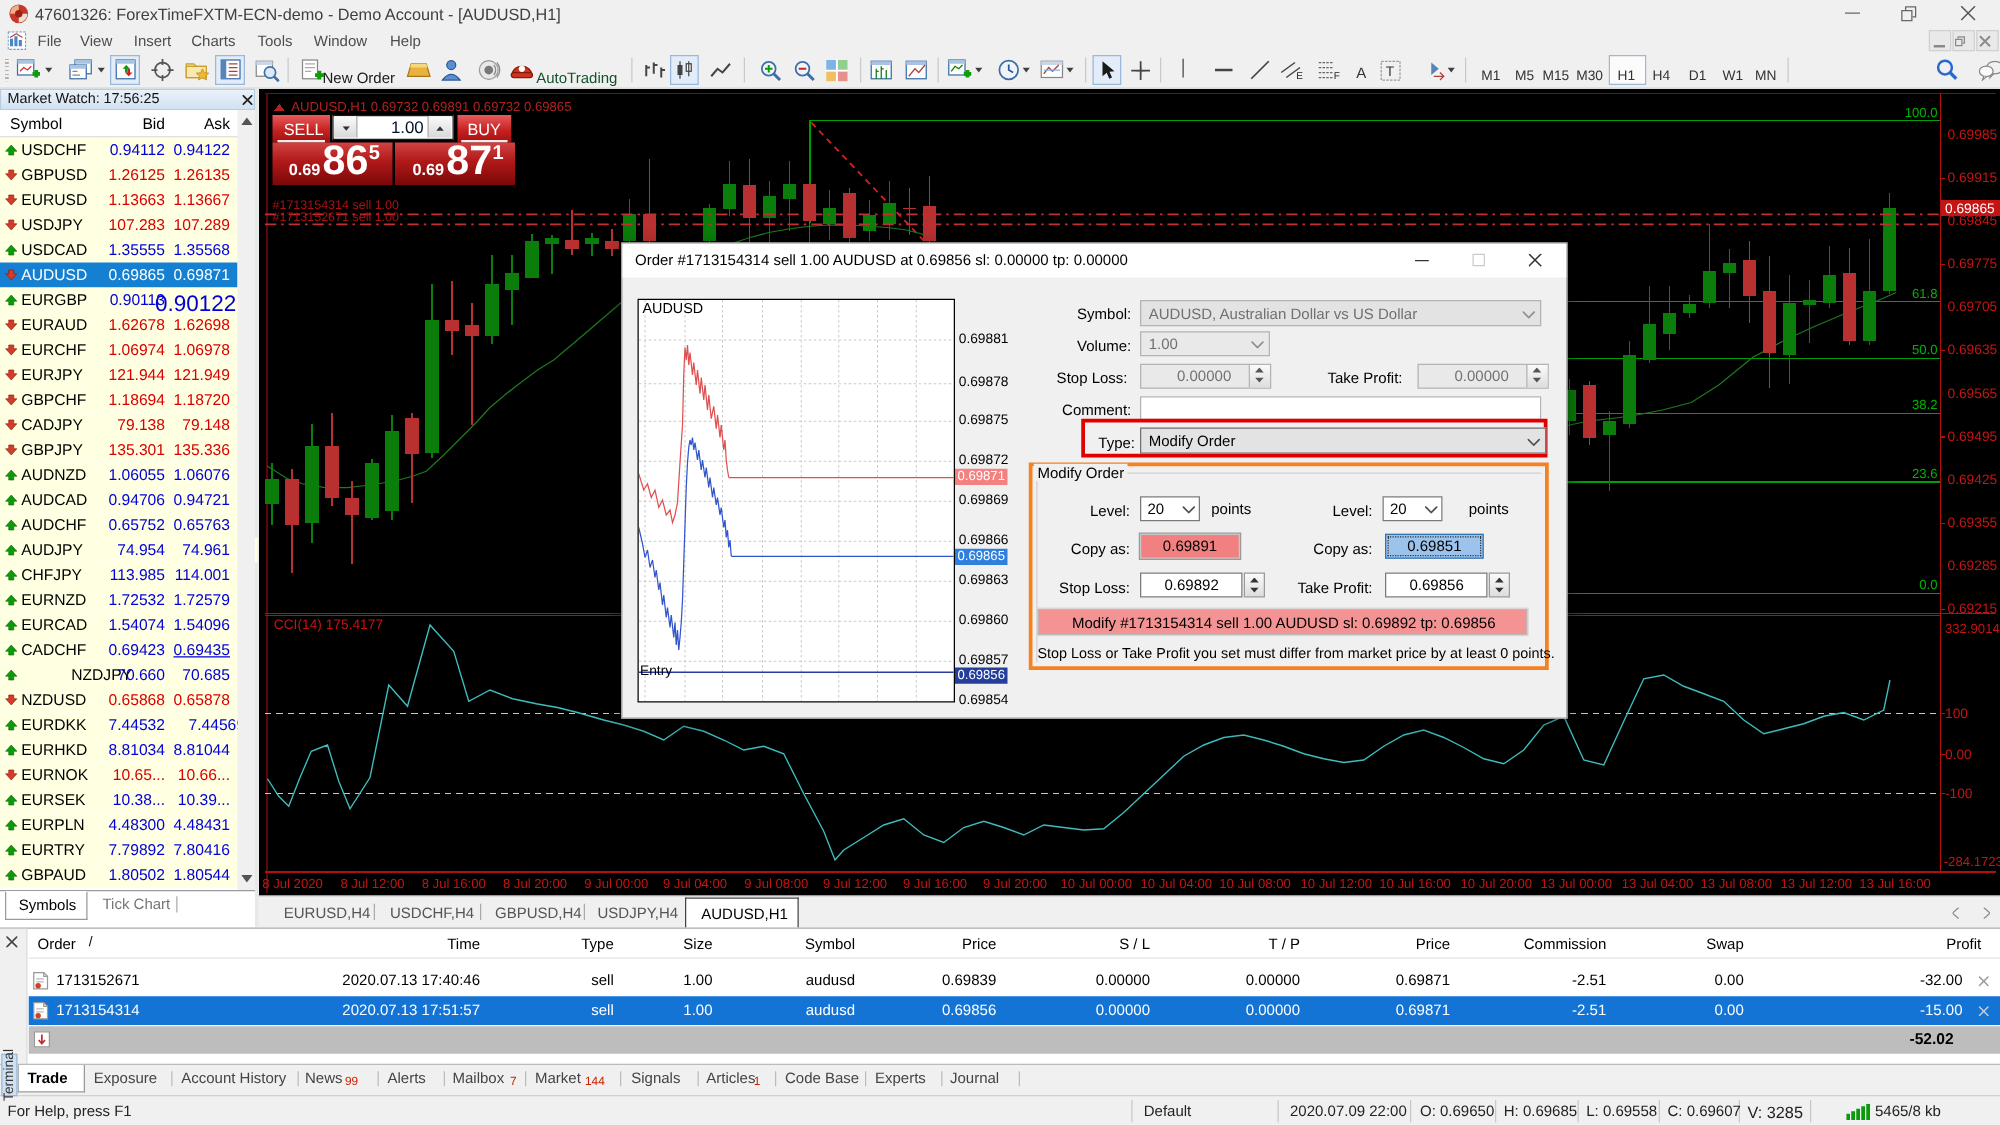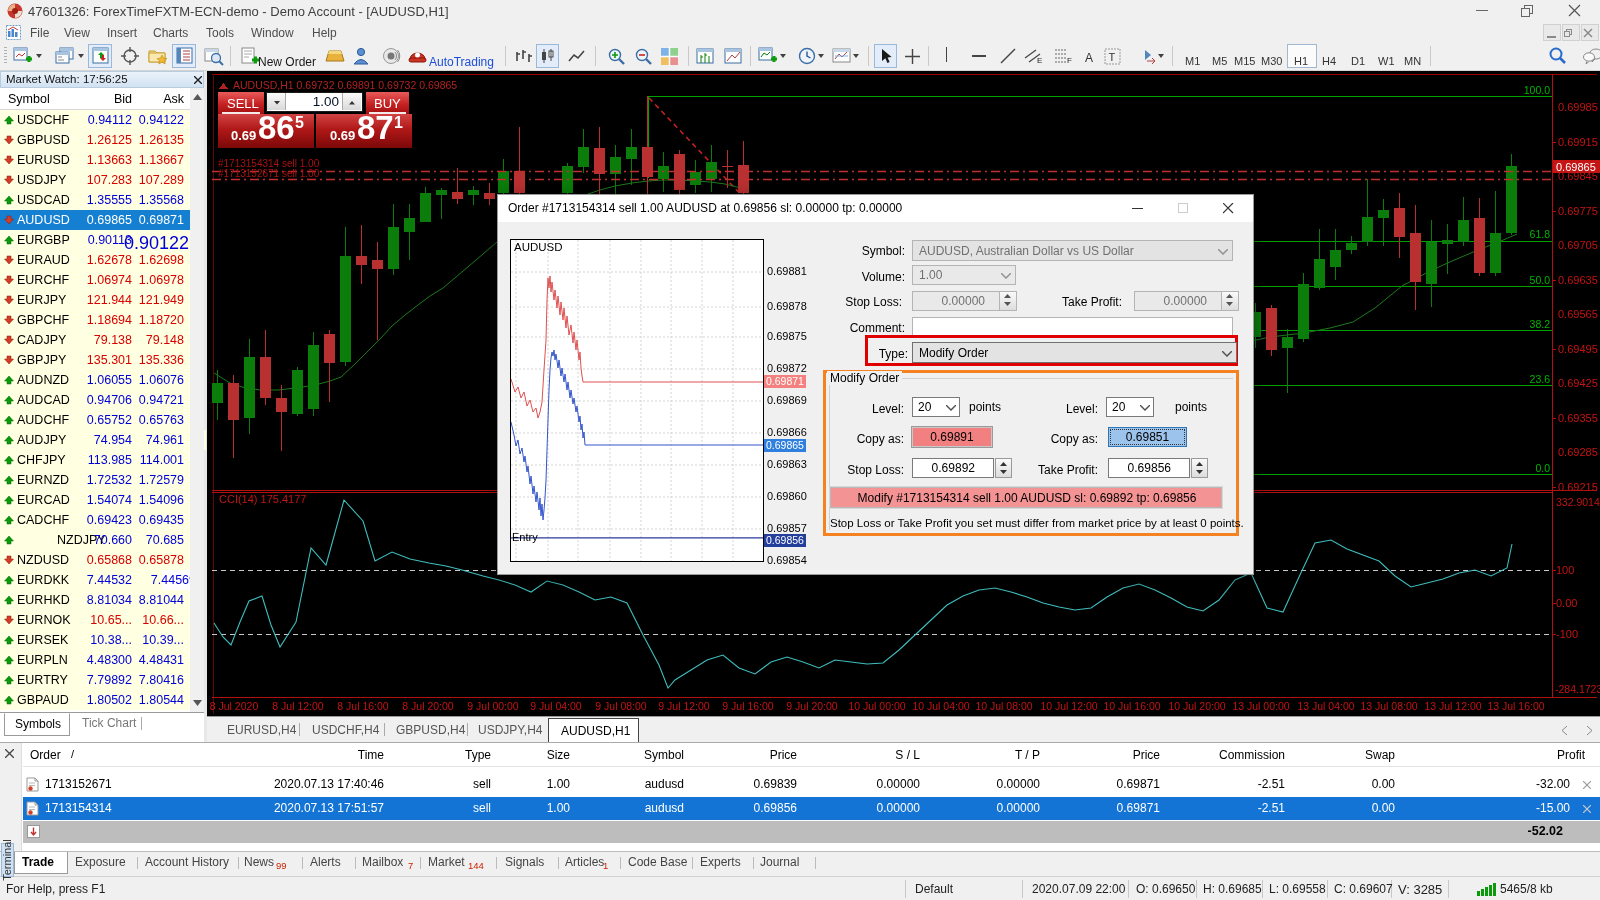--- a/index.html
+++ b/index.html
@@ -115,21 +115,21 @@
 <svg class="abs" style="left:382px;top:5px" width="19" height="19" viewBox="0 0 19 19">
 <circle cx="9" cy="9" r="7.5" fill="#e8e8e8" stroke="#999"></circle>
       <circle cx="9" cy="9" r="3.5" fill="#777"></circle>
 <path d="M13 5 a6 6 0 0 1 0 8 M15.5 3 a9 9 0 0 1 0 12" stroke="#888" fill="none"></path>
     </svg>
 <svg class="abs" style="left:408px;top:5px" width="19" height="19" viewBox="0 0 19 19">
 <path d="M2 12 a7.5 6 0 1 1 15 0 Z" fill="#cc3322" stroke="#881808"></path>
       <rect x="1" y="11" width="17" height="4" rx="2" fill="#cc3322" stroke="#881808"></rect>
 <circle cx="9.5" cy="8" r="2.5" fill="#fff"></circle>
     </svg>
-<div class="abs" style="left:429px;top:13px;font-size:12px;color:#1d4ed8;">AutoTrading</div>
+<div class="abs" style="left:429px;top:13px;font-size:12px;color:#14532d;">AutoTrading</div>
 <div class="abs" style="left:505px;top:4px;width:1px;height:20px;background:#c9c9c9;"></div>
 <svg class="abs" style="left:514px;top:6px" width="18" height="17">
       <path d="M3 13 V4 M3 6 h3 M9 11 V2 M9 4 h3 M15 14 V6 M15 8 h3" stroke="#444" stroke-width="1.6"></path>
     </svg>
 <div class="abs" style="left:536px;top:2px;width:23px;height:24px;background:#e2edf9;border:1px solid #9ab8dc;"></div>
 <svg class="abs" style="left:540px;top:6px" width="16" height="17">
       <rect x="2" y="4" width="4" height="8" fill="#444"></rect>
       <path d="M4 1 V15" stroke="#444"></path>
       <rect x="9" y="3" width="4" height="6" fill="#fff" stroke="#444"></rect>
       <path d="M11 1 V13" stroke="#444"></path>
@@ -424,39 +424,39 @@
         <div class="abs" style="left:17px;top:3px;font-size:12.5px;color:#000;">EURCAD</div>
         <div class="abs r" style="left:60px;top:3px;width:72px;font-size:12.5px;color:#0000d8;">1.54074</div>
         <div class="abs r" style="left:124px;top:3px;width:60px;font-size:12.5px;color:#0000d8;">1.54096</div>
       </div>
 <div class="abs" style="left:0;top:400px;width:190px;height:20px;background:#ffffe1;">
         <svg class="abs" style="left:4px;top:5px" width="10" height="10">
           <path d="M5 1 L9.5 6 H7 V9 H3 V6 H0.5 Z" fill="#0a9a0a" stroke="#076707" stroke-width=".5"></path>
         </svg>
         <div class="abs" style="left:17px;top:3px;font-size:12.5px;color:#000;">CADCHF</div>
         <div class="abs r" style="left:60px;top:3px;width:72px;font-size:12.5px;color:#0000d8;">0.69423</div>
-        <div class="abs r" style="left:124px;top:3px;width:60px;font-size:12.5px;color:#0000d8;">0.69435</div>
+        <div class="abs r" style="left:124px;top:3px;width:60px;font-size:12.5px;color:#0000d8;text-decoration:underline;">0.69435</div>
       </div>
 <div class="abs" style="left:0;top:420px;width:190px;height:20px;background:#ffffe1;">
         <svg class="abs" style="left:4px;top:5px" width="10" height="10">
           <path d="M5 1 L9.5 6 H7 V9 H3 V6 H0.5 Z" fill="#0a9a0a" stroke="#076707" stroke-width=".5"></path>
         </svg>
         <div class="abs" style="left:17px;top:3px;font-size:12.5px;color:#000;margin-left:40px;">NZDJPY</div>
         <div class="abs r" style="left:60px;top:3px;width:72px;font-size:12.5px;color:#0000d8;">70.660</div>
         <div class="abs r" style="left:124px;top:3px;width:60px;font-size:12.5px;color:#0000d8;">70.685</div>
       </div>
 <div class="abs" style="left:0;top:440px;width:190px;height:20px;background:#ffffe1;">
         <svg class="abs" style="left:4px;top:5px" width="10" height="10">
           <path d="M5 9 L0.5 4 H3 V1 H7 V4 H9.5 Z" fill="#d43c28" stroke="#8a1808" stroke-width=".5"></path>
         </svg>
         <div class="abs" style="left:17px;top:3px;font-size:12.5px;color:#000;">NZDUSD</div>
         <div class="abs r" style="left:60px;top:3px;width:72px;font-size:12.5px;color:#d80000;">0.65868</div>
         <div class="abs r" style="left:124px;top:3px;width:60px;font-size:12.5px;color:#d80000;">0.65878</div>
       </div>
-<div class="abs" style="left:0;top:460px;width:162px;height:20px;background:#ffffe1;padding-left:12px;">
+<div class="abs" style="left:0;top:460px;width:190px;height:20px;background:#ffffe1;padding-left:12px;">
         <svg class="abs" style="left:4px;top:5px" width="10" height="10">
           <path d="M5 1 L9.5 6 H7 V9 H3 V6 H0.5 Z" fill="#0a9a0a" stroke="#076707" stroke-width=".5"></path>
         </svg>
         <div class="abs" style="left:17px;top:3px;font-size:12.5px;color:#000;">EURDKK</div>
         <div class="abs r" style="left:60px;top:3px;width:72px;font-size:12.5px;color:#0000d8;">7.44532</div>
         <div class="abs r" style="left:136px;top:3px;width:60px;font-size:12.5px;color:#0000d8;">7.44569</div>
       </div>
 <div class="abs" style="left:0;top:480px;width:190px;height:20px;background:#ffffe1;">
         <svg class="abs" style="left:4px;top:5px" width="10" height="10">
           <path d="M5 1 L9.5 6 H7 V9 H3 V6 H0.5 Z" fill="#0a9a0a" stroke="#076707" stroke-width=".5"></path>

